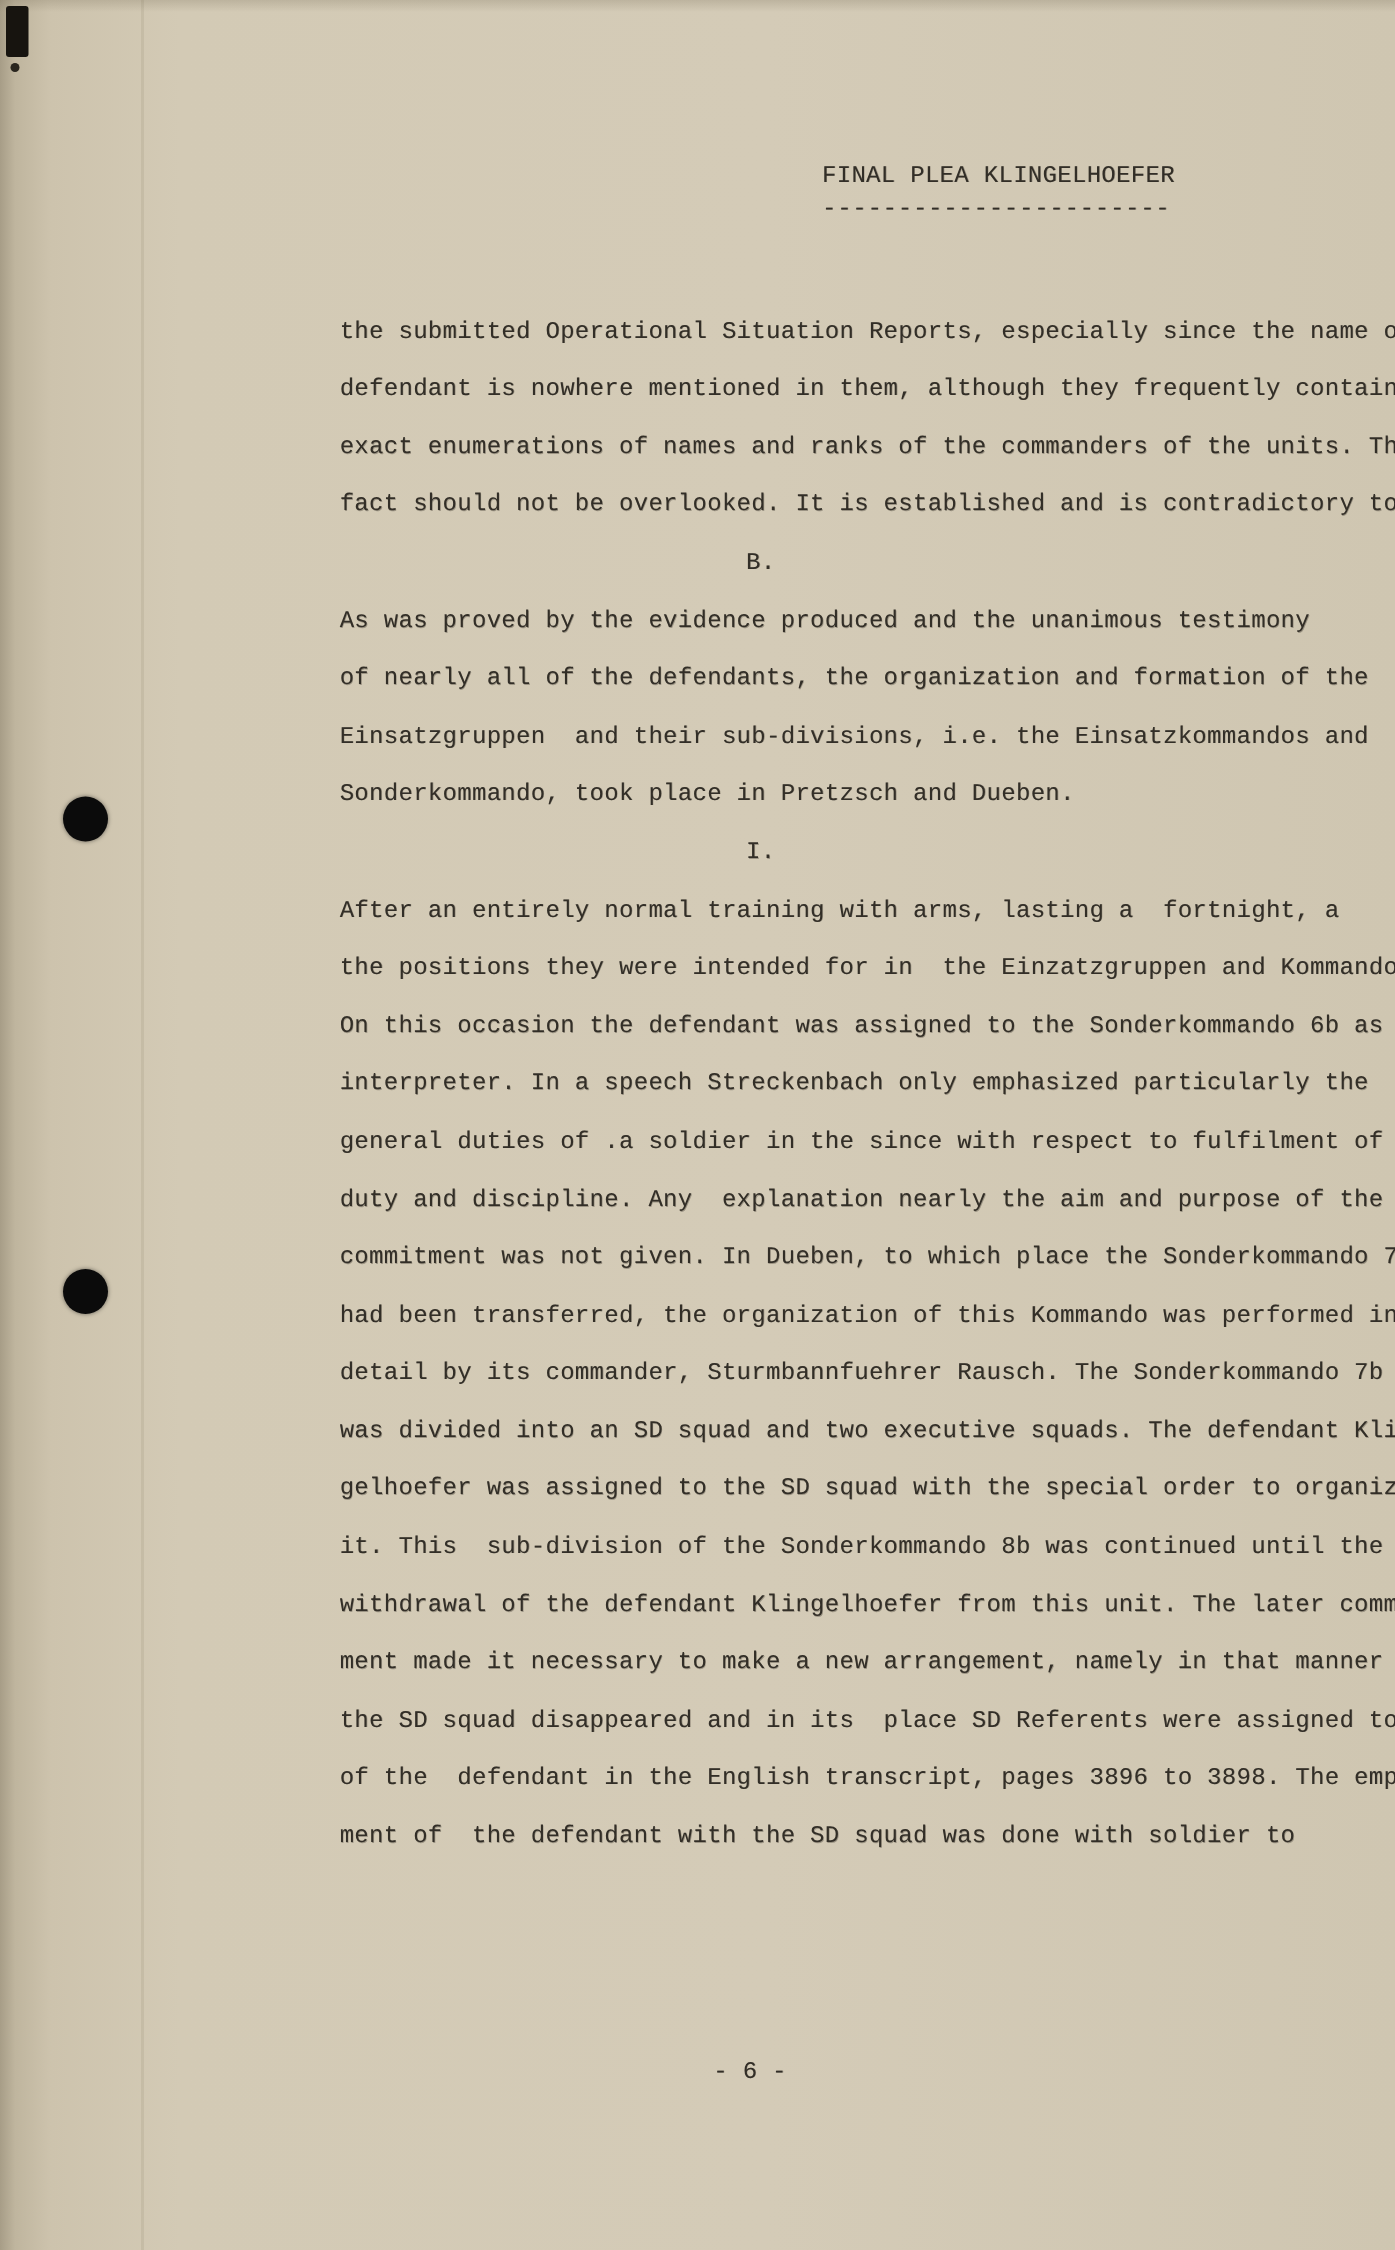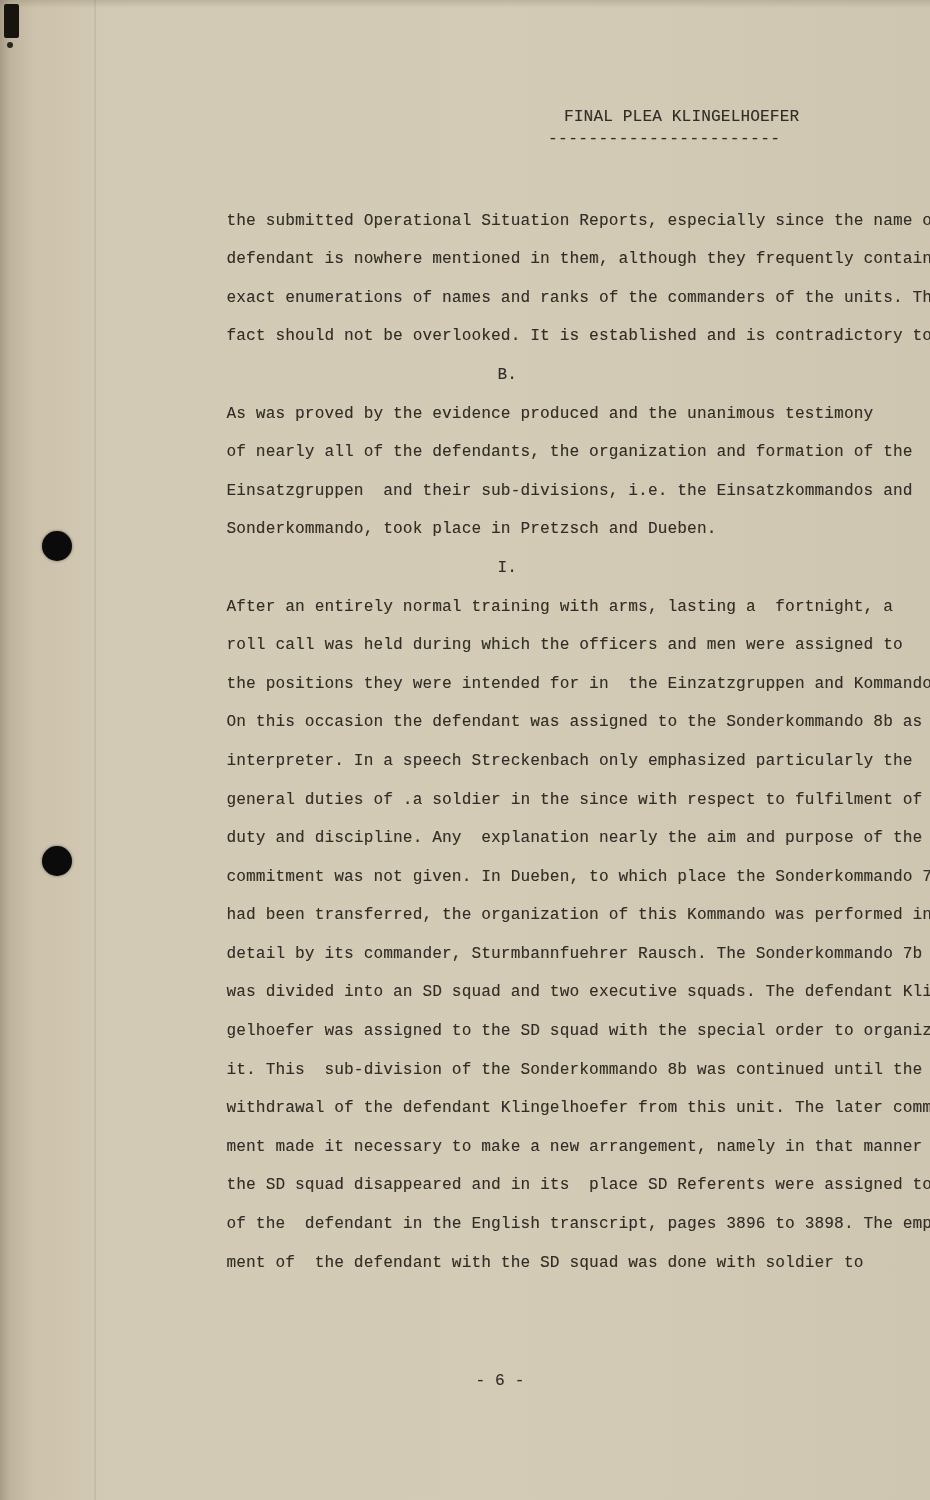--- a/index.html
+++ b/index.html
@@ -60,21 +60,21 @@
   .hole.h2 { top: 846px; }
 
   .typed {
     font-size: 16px;
     letter-spacing: 0.2px;
     text-shadow: 0.4px 0.4px 0 rgba(52, 47, 38, 0.35);
   }
   .header {
     position: absolute;
     top: 108px;
-    left: 564px;
+    left: 548px;
     white-space: pre;
   }
   .header-underline {
     position: absolute;
     top: 130px;
     left: 548px;
     white-space: pre;
     letter-spacing: 0.5px;
   }
   .body-text {
@@ -151,27 +151,24 @@
       <div class="line">
         <span>Sonderkommando, took place in Pretzsch and Dueben.</span>
       </div>
       <div class="line center">
         <span>I.</span>
       </div>
       <div class="line indent">
         <span>After an entirely normal training with arms, lasting a  fortnight, a</span>
       </div>
       <div class="line">
-        <span>roll call was held during which the officers and men were assigned to</span>
-      </div>
-      <div class="line">
         <span>the positions they were intended for in  the Einzatzgruppen and Kommandos.</span>
       </div>
       <div class="line">
-        <span>On this occasion the defendant was assigned to the Sonderkommando 8b as</span>
+        <span>On this occasion the defendant was assigned to the Sonderkommando 6b as</span>
       </div>
       <div class="line">
         <span>interpreter. In a speech Streckenbach only emphasized particularly the</span>
       </div>
       <div class="line">
         <span>general duties of .a soldier in the since with respect to fulfilment of</span>
       </div>
       <div class="line">
         <span>duty and discipline. Any  explanation nearly the aim and purpose of the</span>
       </div>

